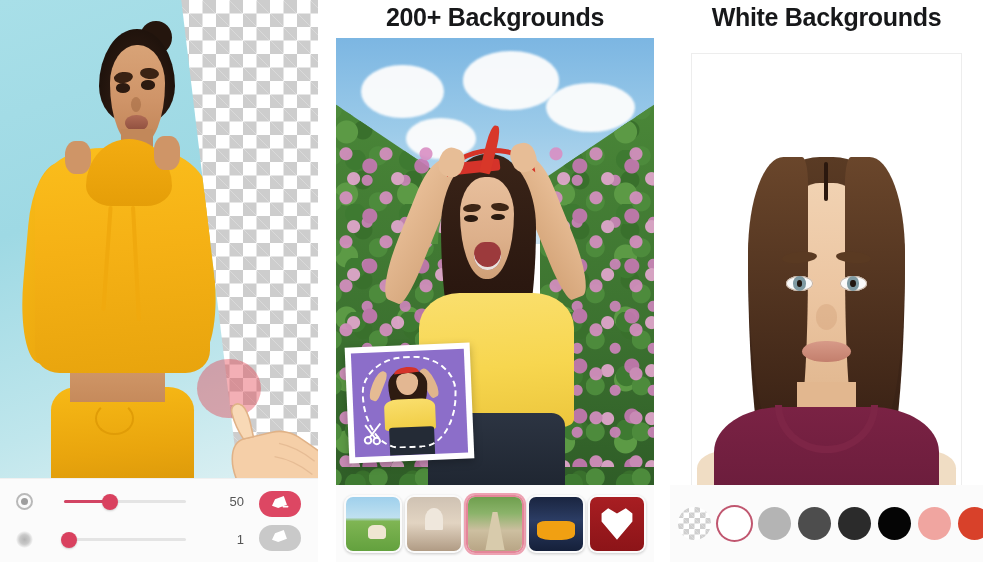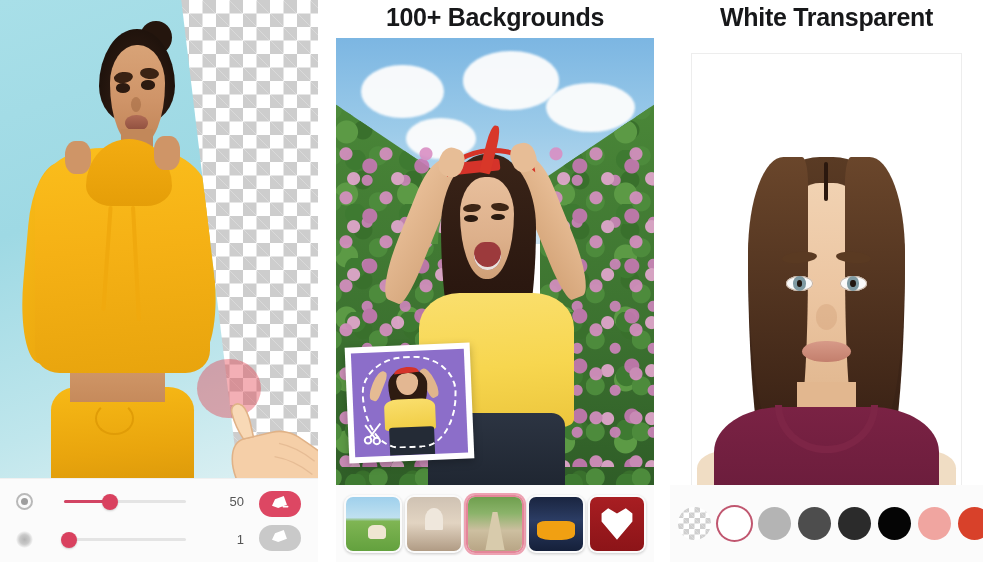--- a/index.html
+++ b/index.html
@@ -538,21 +538,21 @@
             </svg>
           </div>
         </div>
       </div>
     </div>
   </section>
 
   <div class="gap-1"></div>
 
   <section class="panel panel-2">
-    <h2 class="panel-title">100+ Backgrounds</h2>
+    <h2 class="panel-title">200+ Backgrounds</h2>
 
     <div class="canvas p2-canvas">
       <div class="bg-garden">
         <div class="g-sky"></div>
         <div class="cloud" style="left:8%; top:6%; width:26%; height:12%;"></div>
         <div class="cloud" style="left:40%; top:3%; width:30%; height:13%;"></div>
         <div class="cloud" style="left:66%; top:10%; width:28%; height:11%;"></div>
         <div class="cloud" style="left:22%; top:18%; width:22%; height:9%;"></div>
         <div class="g-path"></div>
         <div class="hedge-l"></div>
@@ -616,21 +616,21 @@
         </div>
       <div class="thumb">
           <div class="tb-fill t5"></div>
         </div>
     </div>
   </section>
 
   <div class="gap-2"></div>
 
   <section class="panel panel-3">
-    <h2 class="panel-title">White Transparent</h2>
+    <h2 class="panel-title">White Backgrounds</h2>
 
     <div class="canvas p3-canvas">
       <div class="portrait">
         <div class="p3-hair-back"></div>
         <div class="p3-face"></div>
         <div class="p3-hair-front-l"></div>
         <div class="p3-hair-front-r"></div>
         <div class="p3-part"></div>
         <div class="p3-brow l"></div>
         <div class="p3-brow r"></div>

